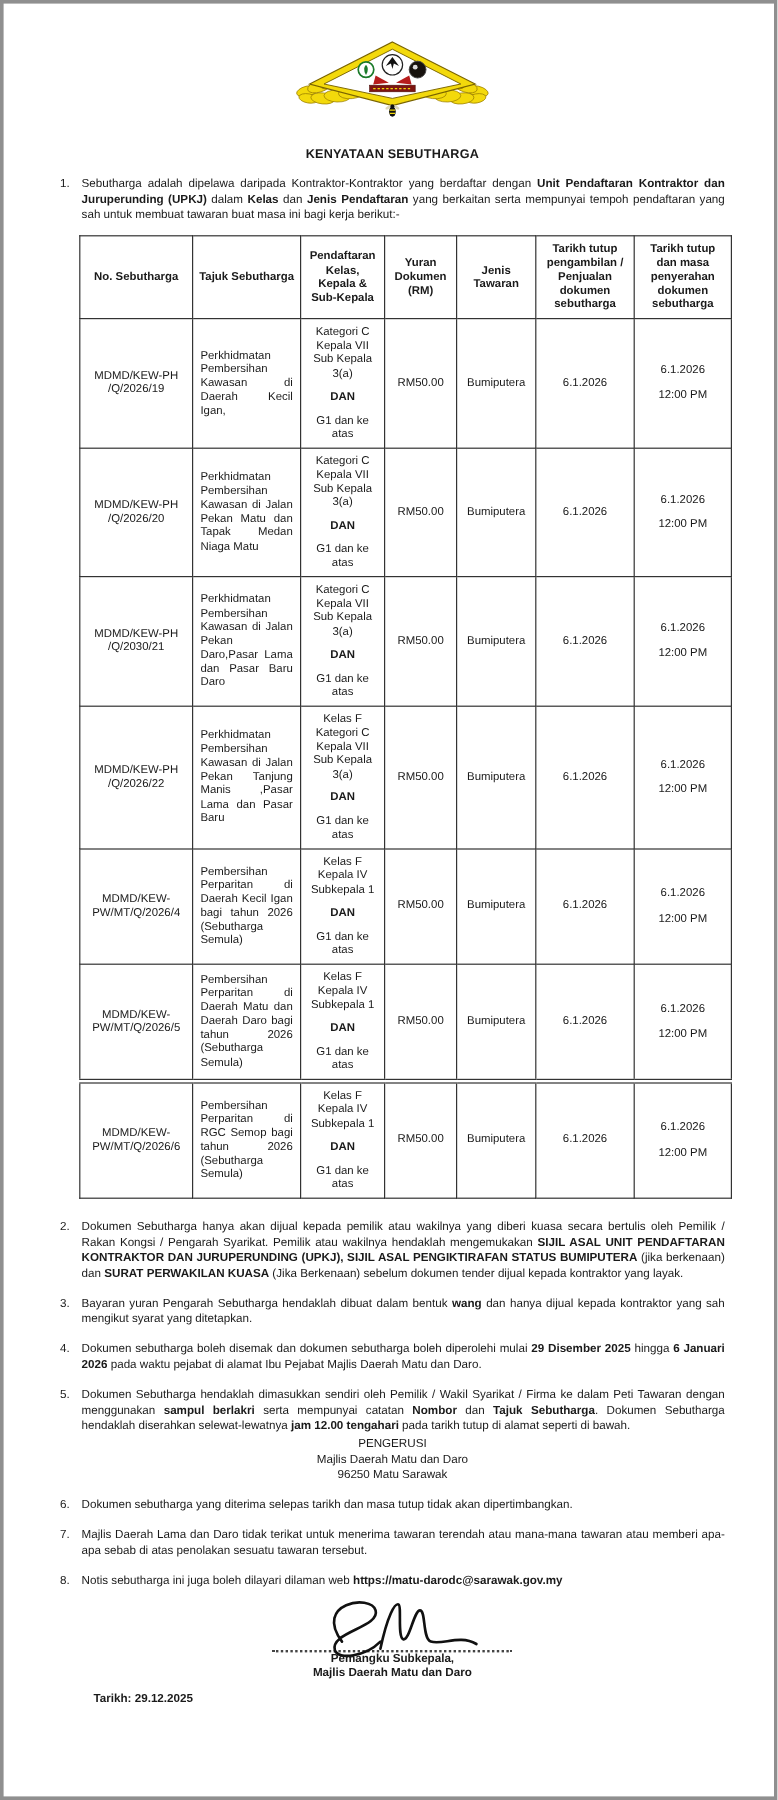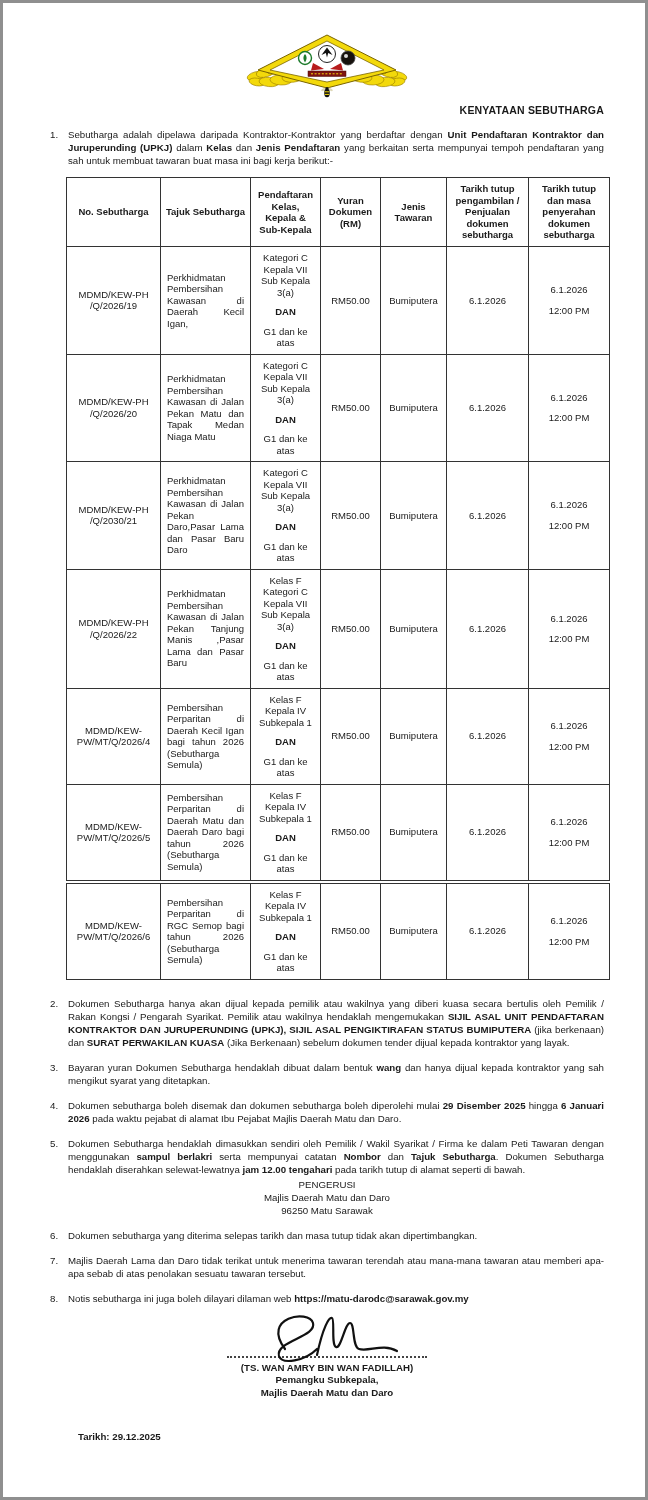--- a/index.html
+++ b/index.html
@@ -4,40 +4,40 @@
 <style>
   html,body{margin:0;padding:0;background:#fff;}
   .page{
     width:648px;height:1500px;box-sizing:border-box;
     border:3px solid #8f8f8f;background:#fff;
     padding:25px 0 0 47px;
     font-family:"Liberation Sans", sans-serif;
     color:#1a1a1a;overflow:hidden;position:relative;
   }
   .crest-wrap{width:554px;text-align:center;margin-top:2px;}
-  .doc-title{width:554px;text-align:right;font-weight:bold;font-size:10.5px;margin-top:0;letter-spacing:.2px;}
+  .doc-title{width:554px;text-align:center;font-weight:bold;font-size:10.5px;margin-top:18px;letter-spacing:.2px;}
   .para{display:flex;margin-top:12px;font-size:9.7px;line-height:13px;width:554px;}
   .para.mt-lg{margin-top:17px;}
   .pnum{flex:0 0 18px;width:18px;}
   .pbody{flex:1;text-align:justify;}
   .b{font-weight:bold;}
   table.tender-table{border-collapse:collapse;table-layout:fixed;width:543px;margin:10px 0 0 16px;font-size:9.5px;line-height:11.5px;}
   .tender-table th,.tender-table td{border:1px solid #333;vertical-align:middle;padding:5px 4px;text-align:center;word-wrap:break-word;}
   .tender-table th{font-weight:bold;height:58px;}
   .tender-table td.c-tajuk{text-align:justify;padding:5px 6px;}
   .pend-line + .pend-line{margin-top:8px;}
   .t2-line + .t2-line{margin-top:9px;}
   tr.double-top td{border-top:4px double #333;}
   .addr{width:554px;text-align:center;font-weight:normal;font-size:9.7px;line-height:13px;margin-top:2px;}
   .sigwrap{width:554px;text-align:center;margin-top:4px;}
   .sig-svg{display:block;margin:0 auto -15px auto;}
   .sigline{width:200px;margin:0 auto;border-bottom:2px dotted #444;height:0;}
   .signame,.sigrole,.sigorg{font-weight:bold;font-size:9.7px;line-height:12.5px;}
   .signame{margin-top:4px;}
-  .datefoot{font-weight:bold;font-size:9.7px;margin-top:32px;margin-left:28px;}
+  .datefoot{font-weight:bold;font-size:9.7px;margin-top:8px;margin-left:28px;}
 </style>
 </head>
 <body>
 
 <div class="page">
 
   <div class="crest-wrap">
     <svg class="crest" width="170" height="70" viewBox="0 0 170 70">
 
       <g stroke="#9a7d00" stroke-width="0.6" fill="#f3d90b">
@@ -254,21 +254,21 @@
       </tbody>
   </table>
 
   <div class="para mt-lg">
     <span class="pnum">2.</span>
     <span class="pbody"><span>Dokumen Sebutharga hanya akan dijual kepada pemilik atau wakilnya yang diberi kuasa secara bertulis oleh Pemilik / Rakan Kongsi / Pengarah Syarikat. Pemilik atau wakilnya hendaklah mengemukakan </span><span class="b">SIJIL ASAL UNIT PENDAFTARAN KONTRAKTOR DAN JURUPERUNDING (UPKJ), SIJIL ASAL PENGIKTIRAFAN STATUS BUMIPUTERA</span><span> (jika berkenaan) dan </span><span class="b">SURAT PERWAKILAN KUASA</span><span> (Jika Berkenaan) sebelum dokumen tender dijual kepada kontraktor yang layak.</span></span>
   </div>
 
   <div class="para">
     <span class="pnum">3.</span>
-    <span class="pbody"><span>Bayaran yuran Dokumen Sebutharga hendaklah dibuat dalam bentuk </span><span class="b">wang</span><span> dan hanya dijual kepada kontraktor yang sah mengikut syarat yang ditetapkan.</span></span>
+    <span class="pbody"><span>Bayaran yuran Pengarah Sebutharga hendaklah dibuat dalam bentuk </span><span class="b">wang</span><span> dan hanya dijual kepada kontraktor yang sah mengikut syarat yang ditetapkan.</span></span>
   </div>
 
   <div class="para">
     <span class="pnum">4.</span>
     <span class="pbody"><span>Dokumen sebutharga boleh disemak dan dokumen sebutharga boleh diperolehi mulai </span><span class="b">29 Disember 2025</span><span> hingga </span><span class="b">6 Januari 2026</span><span> pada waktu pejabat di alamat Ibu Pejabat Majlis Daerah Matu dan Daro.</span></span>
   </div>
 
   <div class="para">
     <span class="pnum">5.</span>
     <span class="pbody"><span>Dokumen Sebutharga hendaklah dimasukkan sendiri oleh Pemilik / Wakil Syarikat / Firma ke dalam Peti Tawaran dengan menggunakan </span><span class="b">sampul berlakri</span><span> serta mempunyai catatan </span><span class="b">Nombor</span><span> dan </span><span class="b">Tajuk Sebutharga</span><span>. Dokumen Sebutharga hendaklah diserahkan selewat-lewatnya </span><span class="b">jam 12.00 tengahari</span><span> pada tarikh tutup di alamat seperti di bawah.</span></span>
@@ -294,20 +294,19 @@
     <span class="pnum">8.</span>
     <span class="pbody"><span>Notis sebutharga ini juga boleh dilayari dilaman web </span><span class="b">https://matu-darodc@sarawak.gov.my</span></span>
   </div>
 
   <div class="sigwrap">
     <svg class="sig-svg" width="220" height="62" viewBox="0 0 220 62">
       <path d="M68 40 C44 8 92 0 96 14 C100 28 58 32 62 47 C65 56 88 52 100 40
                M100 46 C106 18 112 8 115 9 C118 10 114 36 119 38 C124 40 128 14 133 14 C138 14 135 38 142 40 C152 43 166 34 180 42" stroke="#111" fill="none" stroke-width="2.2" stroke-linecap="round"></path>
     </svg>
     <div class="sigline"></div>
-    <div class="signame">(TS. WAN AMRY BIN WAN FADILLAH)</div>
     <div class="sigrole">Pemangku Subkepala,</div>
     <div class="sigorg">Majlis Daerah Matu dan Daro</div>
   </div>
 
   <div class="datefoot">Tarikh: 29.12.2025</div>
 
 </div>
 
 </body></html>

